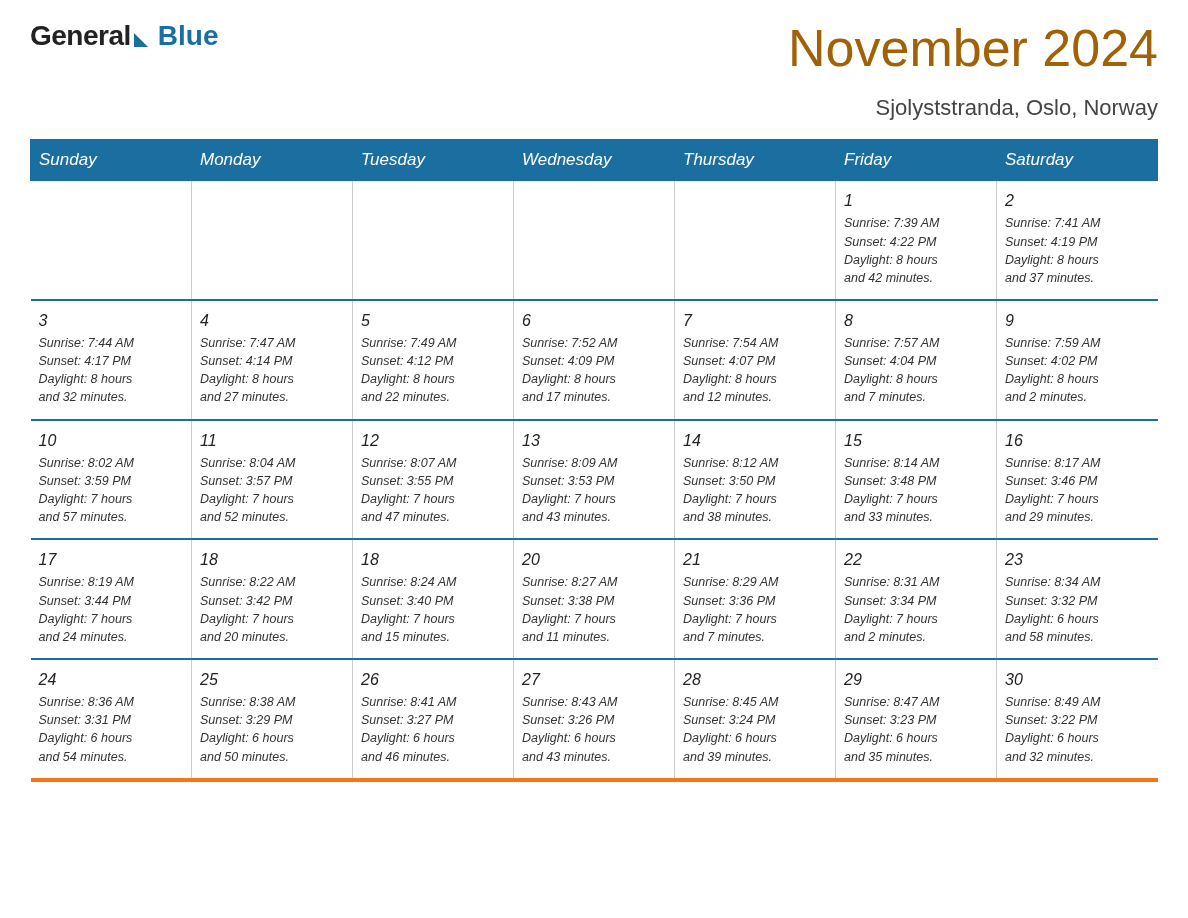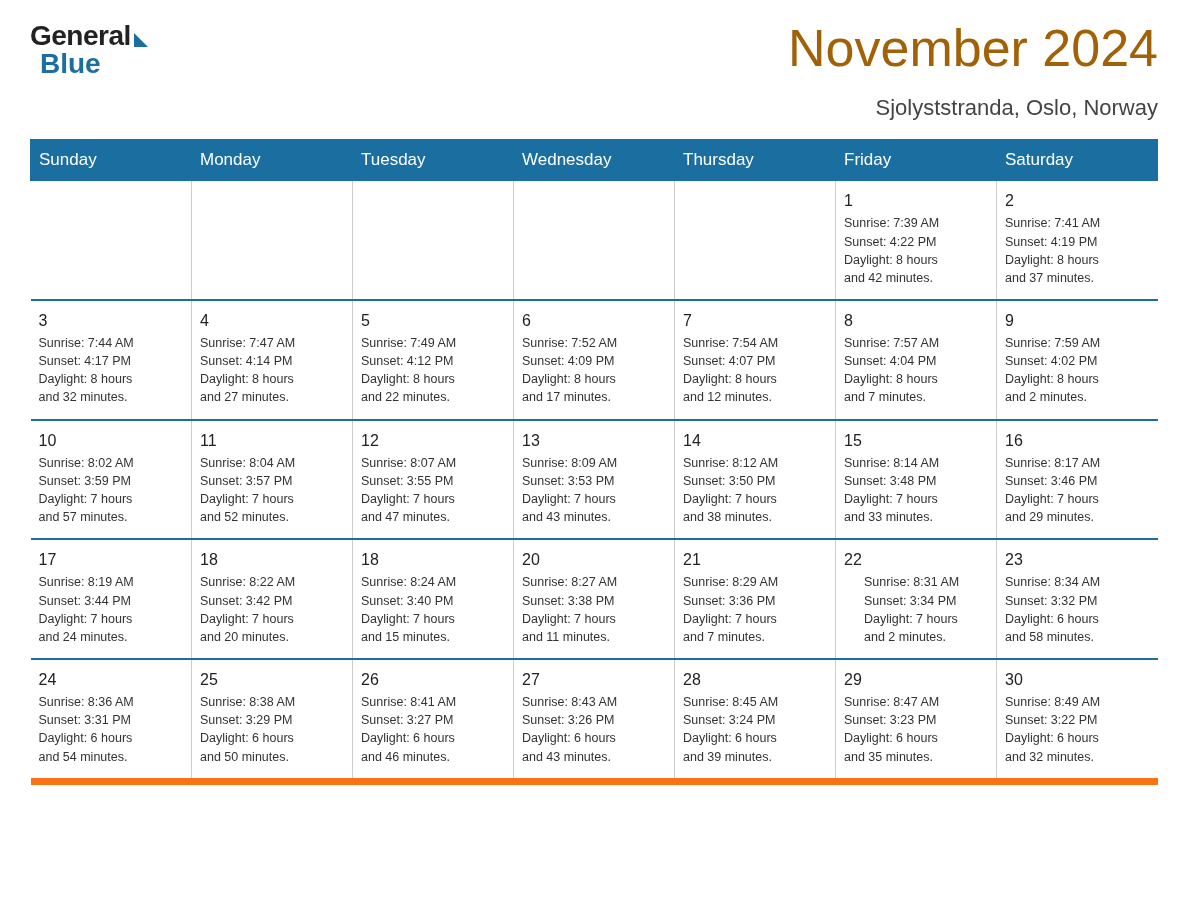--- a/index.html
+++ b/index.html
@@ -12,22 +12,22 @@
       padding: 20px 30px 30px 30px;
     }
     .header {
       display: flex;
       justify-content: space-between;
       align-items: flex-start;
       margin-bottom: 18px;
     }
     .logo {
       display: flex;
-      flex-direction: column;
-      align-items: flex-start;
+      flex-direction: row;
+      align-items: flex-end;
     }
     .logo-top {
       display: flex;
       align-items: center;
     }
     .logo-general {
       font-size: 28px;
       font-weight: bold;
       color: #222;
       letter-spacing: -0.5px;
@@ -59,20 +59,21 @@
     }
     .location {
       font-size: 22px;
       color: #444;
       margin-top: 18px;
     }
     table {
       width: 100%;
       border-collapse: collapse;
       table-layout: fixed;
+      font-style: italic;
     }
     thead th {
       background: #1a6fa0;
       color: #fff;
       font-size: 17px;
       font-weight: normal;
       padding: 10px 8px;
       text-align: left;
       border: 1px solid #1a6fa0;
     }
@@ -95,21 +96,21 @@
       font-size: 16px;
       font-weight: normal;
       color: #222;
       margin-bottom: 2px;
     }
     .day-info {
       color: #333;
       font-size: 12.5px;
     }
     tbody tr:last-child {
-      border-bottom: 7px solid #f97316;
+      border-bottom: 4px solid #f97316;
       margin-top: 46px;
     }
   </style>
 </head>
 <body>
 
 <div class="header">
   <div class="logo">
     <div class="logo-top">
       <span class="logo-general">General</span>
@@ -290,21 +291,21 @@
         </td>
         <td>
           <div class="day-number">21</div>
           <div class="day-info" style="white-space: pre-line;">Sunrise: 8:29 AM
 Sunset: 3:36 PM
 Daylight: 7 hours
 and 7 minutes.</div>
         </td>
         <td>
           <div class="day-number">22</div>
-          <div class="day-info" style="white-space: pre-line; margin-left: 20px;">Sunrise: 8:31 AM
+          <div class="day-info" style="white-space: pre-line;">Sunrise: 8:31 AM
 Sunset: 3:34 PM
 Daylight: 7 hours
 and 2 minutes.</div>
         </td>
         <td>
           <div class="day-number">23</div>
           <div class="day-info" style="white-space: pre-line;">Sunrise: 8:34 AM
 Sunset: 3:32 PM
 Daylight: 6 hours
 and 58 minutes.</div>

